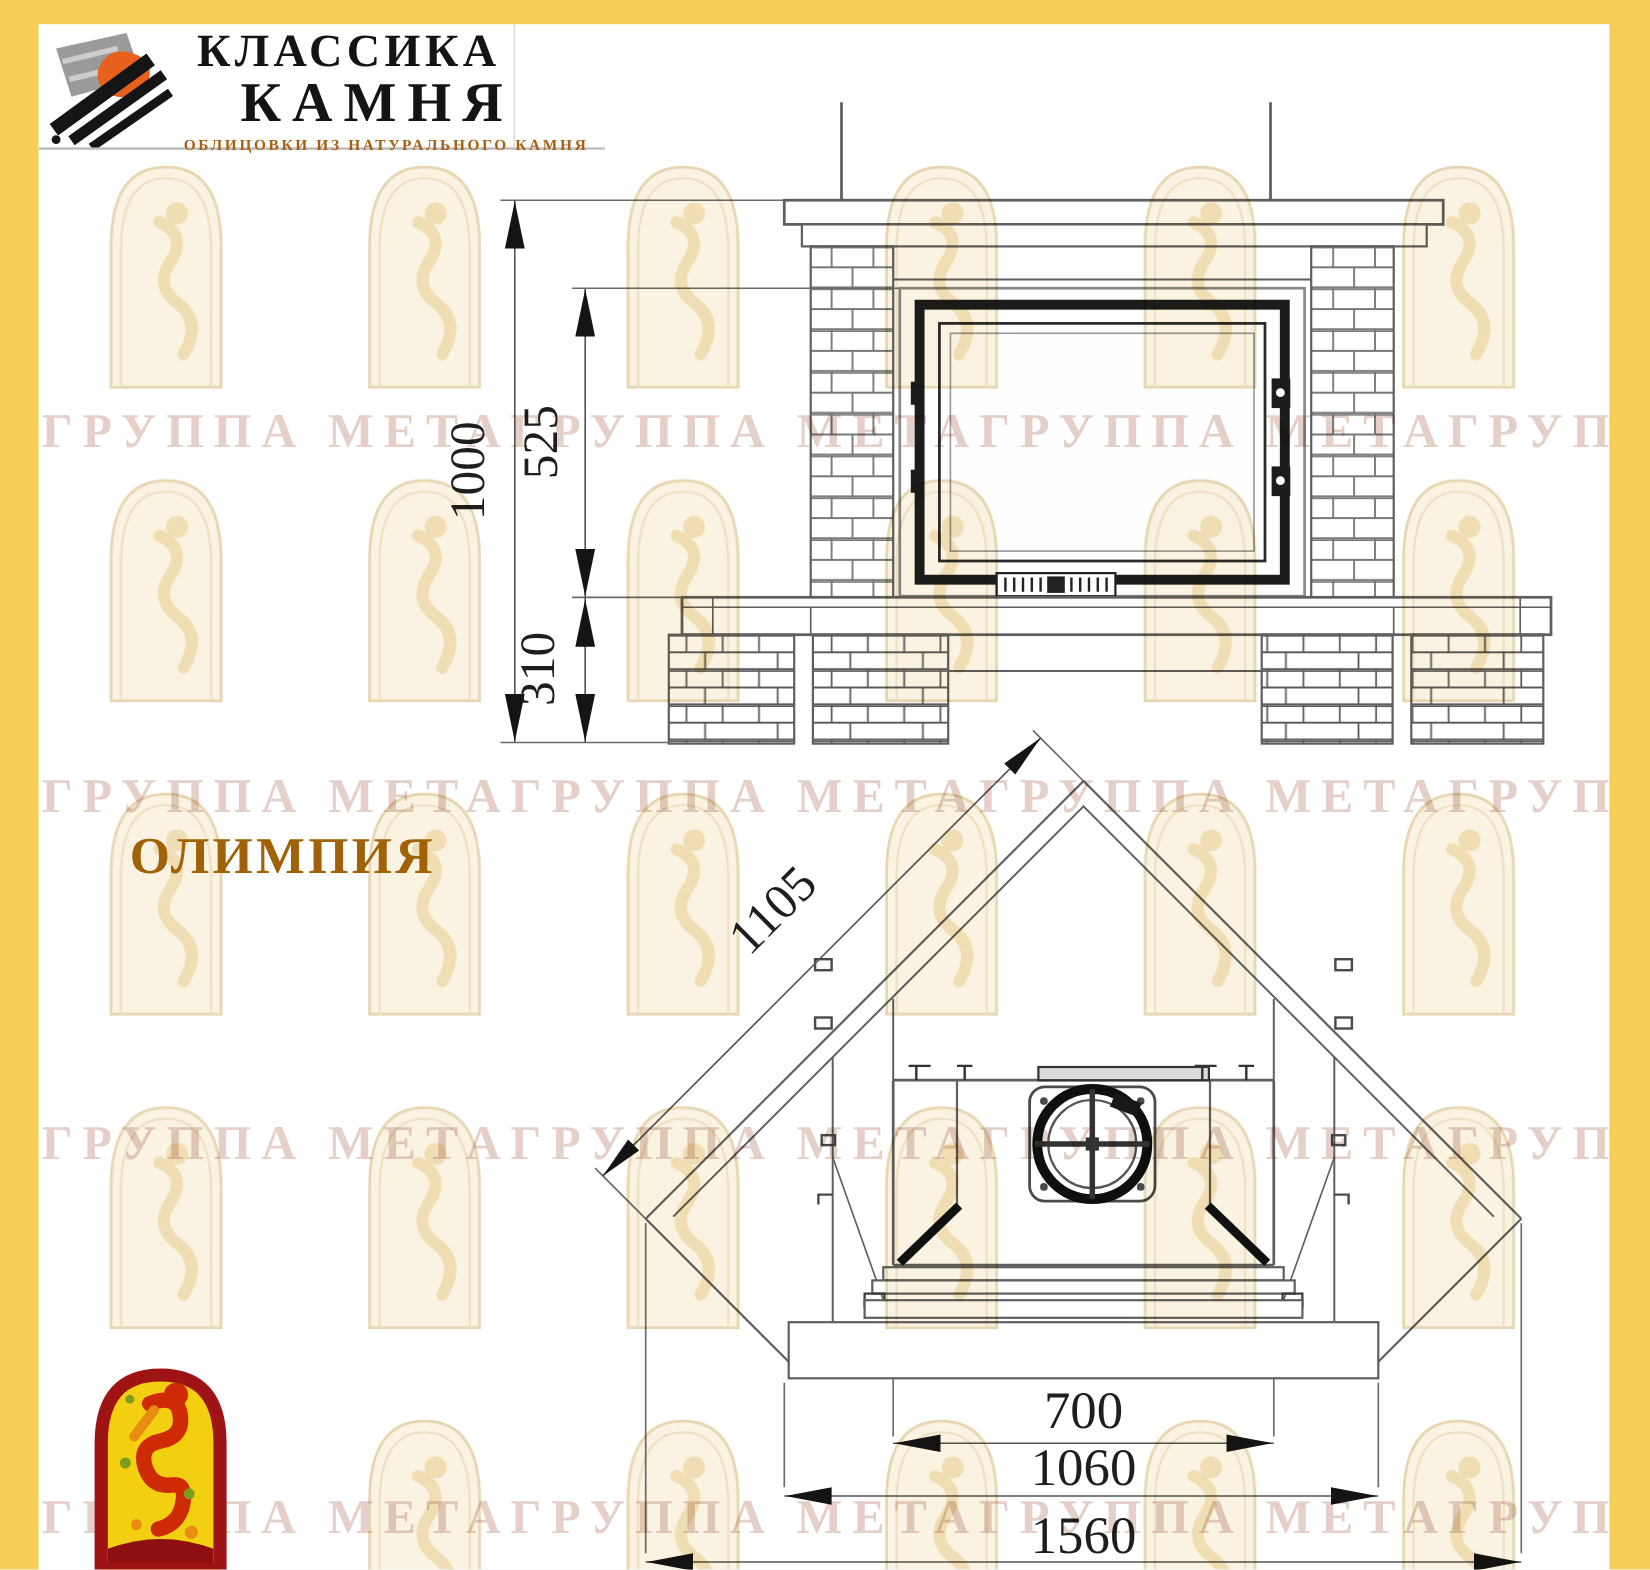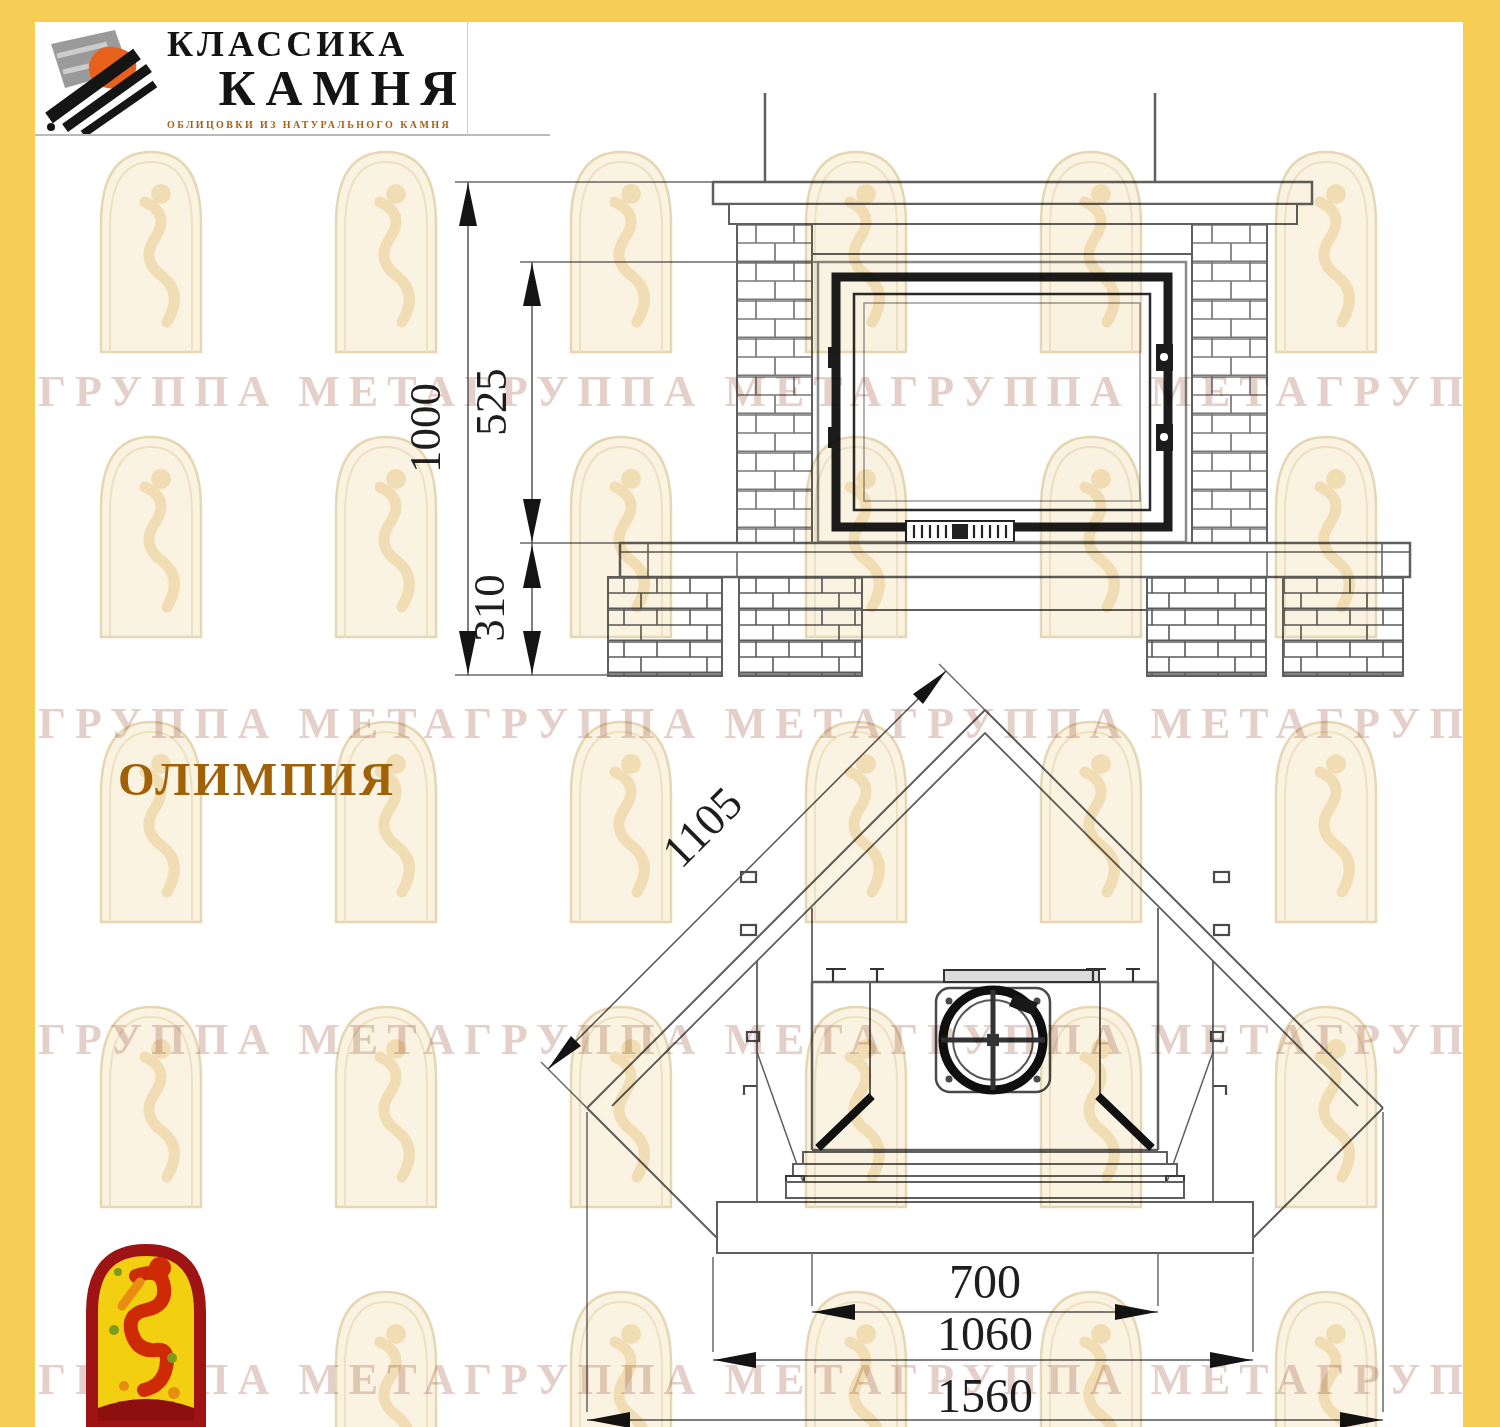--- a/index.html
+++ b/index.html
@@ -8,23 +8,23 @@
   
   .frame{position:absolute;background:#f6cd55;z-index:9;}
   .frame.top{left:0;top:0;width:1500px;height:22px;}
   .frame.left{left:0;top:0;width:35px;height:1427px;}
   .frame.right{left:1463px;top:0;width:37px;height:1427px;}
   
   .logo-box{position:absolute;left:35px;top:22px;width:432px;height:112px;background:#fff;z-index:8;
             border-bottom:2px solid #b9b9b9;border-right:1px solid #cfcfcf;}
   .logo-graphic{position:absolute;left:8px;top:4px;}
   .logo-text{position:absolute;left:132px;top:4px;width:300px;}
-  .logo-line1{font-weight:bold;font-size:36px;line-height:1.0;letter-spacing:4px;color:#141414;}
+  .logo-line1{font-weight:bold;font-size:42px;line-height:1.0;letter-spacing:4px;color:#141414;margin-left:12px;}
   .logo-line2{font-weight:bold;font-size:51px;line-height:1.0;letter-spacing:10px;color:#141414;margin-top:1px;text-align:right;}
-  .logo-tagline{font-weight:bold;font-size:10px;letter-spacing:2.4px;color:#a85f12;margin-top:5px;white-space:nowrap;}
+  .logo-tagline{font-weight:bold;font-size:14px;letter-spacing:2.4px;color:#a85f12;margin-top:5px;white-space:nowrap;}
   .header-rule{position:absolute;left:35px;top:134px;width:515px;height:2px;background:#bbbbbb;z-index:2;}
   
   .wm-arches{position:absolute;left:0;top:135px;z-index:3;mix-blend-mode:multiply;pointer-events:none;}
   .wm-text{position:absolute;left:38px;width:1424px;overflow:hidden;white-space:nowrap;z-index:4;
            font-weight:bold;font-size:44px;letter-spacing:9px;color:#c9a294;opacity:.5;
            mix-blend-mode:multiply;pointer-events:none;}
   .wm-r1{top:366px;} .wm-r2{top:698px;} .wm-r3{top:1014px;} .wm-r4{top:1354px;}
   
   .drawing-svg{position:absolute;left:0;top:0;z-index:2;}
   .dim-text{font-family:"Liberation Serif","DejaVu Serif",serif;fill:#1e1e1e;}

